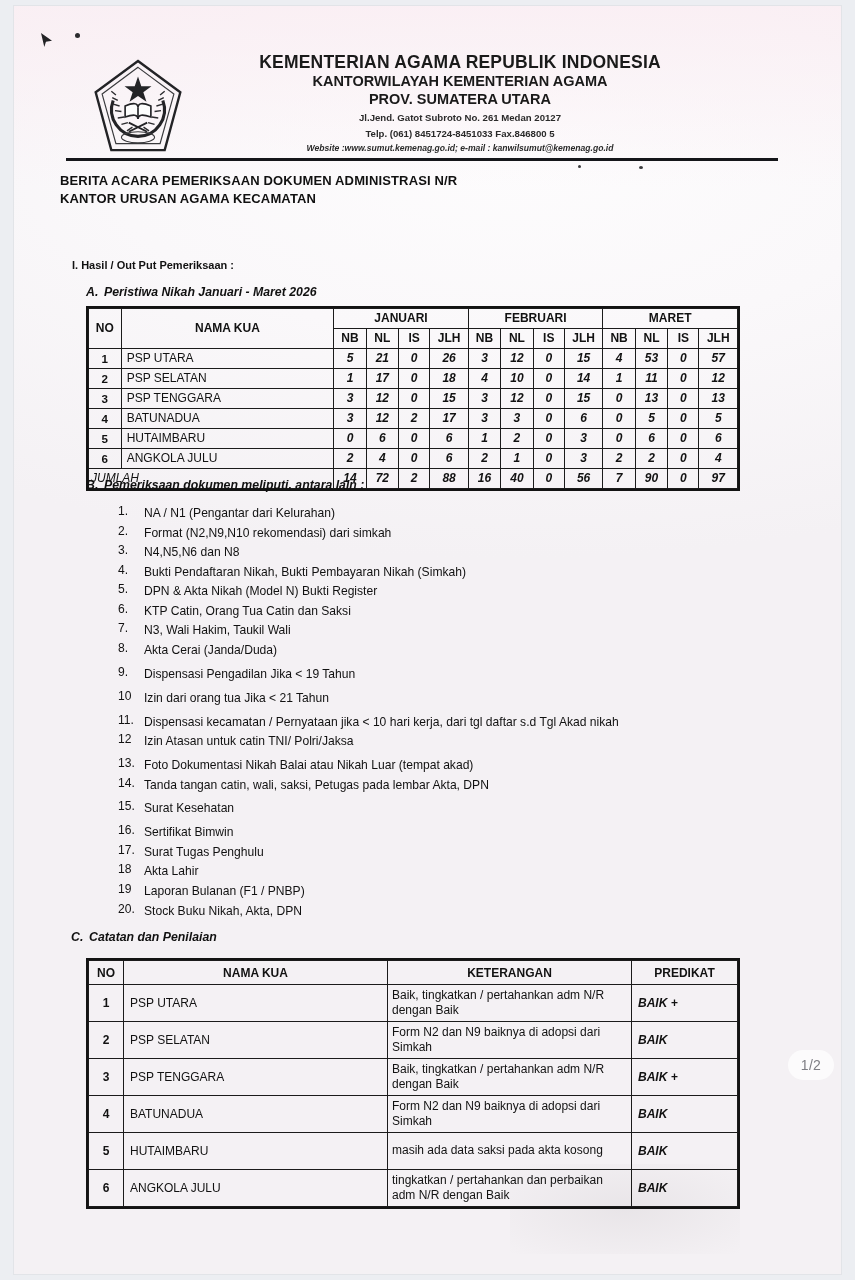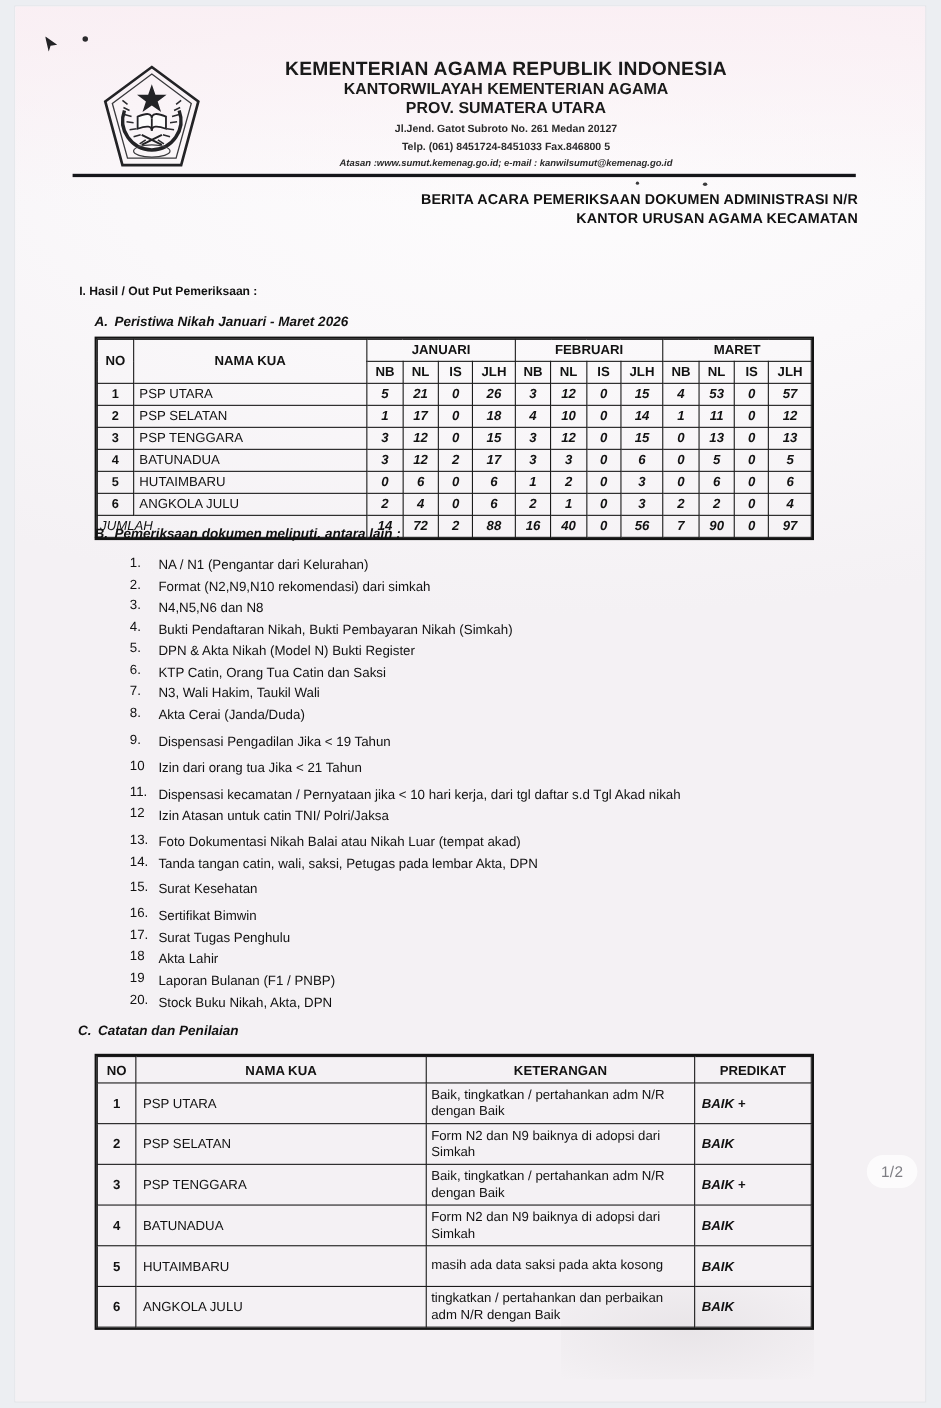--- a/index.html
+++ b/index.html
@@ -130,21 +130,21 @@
   }
   .ink-d {
     left: 639px; top: 166px; width: 4px; height: 3px; border-radius: 50%;
     background: #3a3a3c;
   }
 
   
   .doc-title {
     position: absolute;
     left: 60px; top: 172px; width: 720px;
-    text-align: right;
+    text-align: left;
     font-size: 13px;
     font-weight: bold;
     line-height: 1.42;
     letter-spacing: .15px;
   }
 
   .para {
     position: absolute;
     left: 72px; top: 213px; width: 700px;
     font-size: 12.3px;
@@ -358,21 +358,21 @@
           </g>
           <ellipse cx="50" cy="86" rx="18" ry="6" fill="none" stroke="#3a3a3d" stroke-width="1.2"></ellipse>
         </svg>
       </div>
       <div class="head-text">
         <div class="ht1">KEMENTERIAN AGAMA REPUBLIK INDONESIA</div>
         <div class="ht2">KANTORWILAYAH KEMENTERIAN AGAMA</div>
         <div class="ht3">PROV. SUMATERA UTARA</div>
         <div class="ht-small">Jl.Jend. Gatot Subroto No. 261 Medan 20127</div>
         <div class="ht-small">Telp. (061) 8451724-8451033 Fax.846800  5</div>
-        <div class="ht-web">Atasan :www.sumut.kemenag.go.id; e-mail : kanwilsumut@kemenag.go.id</div>
+        <div class="ht-web">Website :www.sumut.kemenag.go.id; e-mail : kanwilsumut@kemenag.go.id</div>
       </div>
     </div>
     <div class="rule"></div>
 
     <div class="doc-title">
       <div>BERITA ACARA PEMERIKSAAN DOKUMEN ADMINISTRASI  N/R</div>
       <div>KANTOR URUSAN AGAMA KECAMATAN</div>
     </div>
 
 

